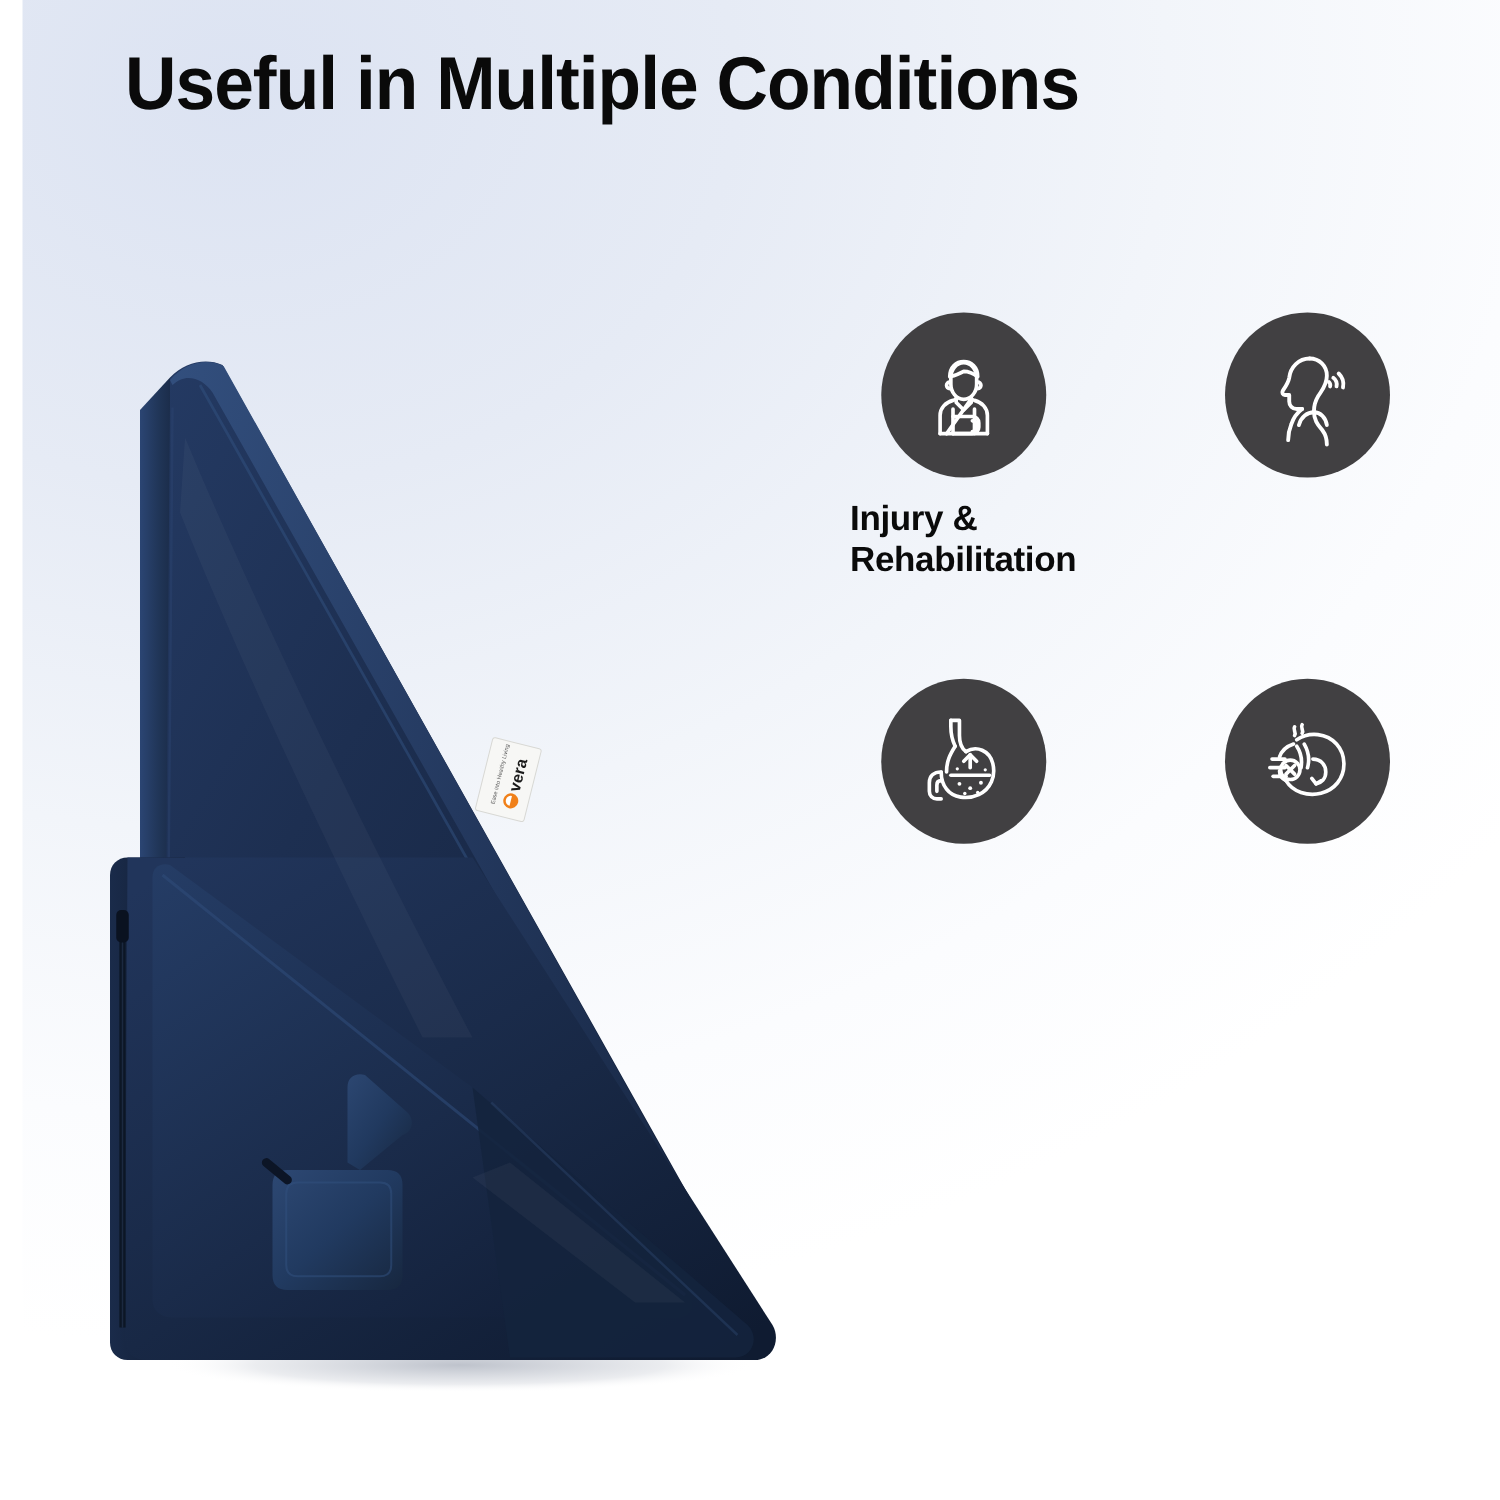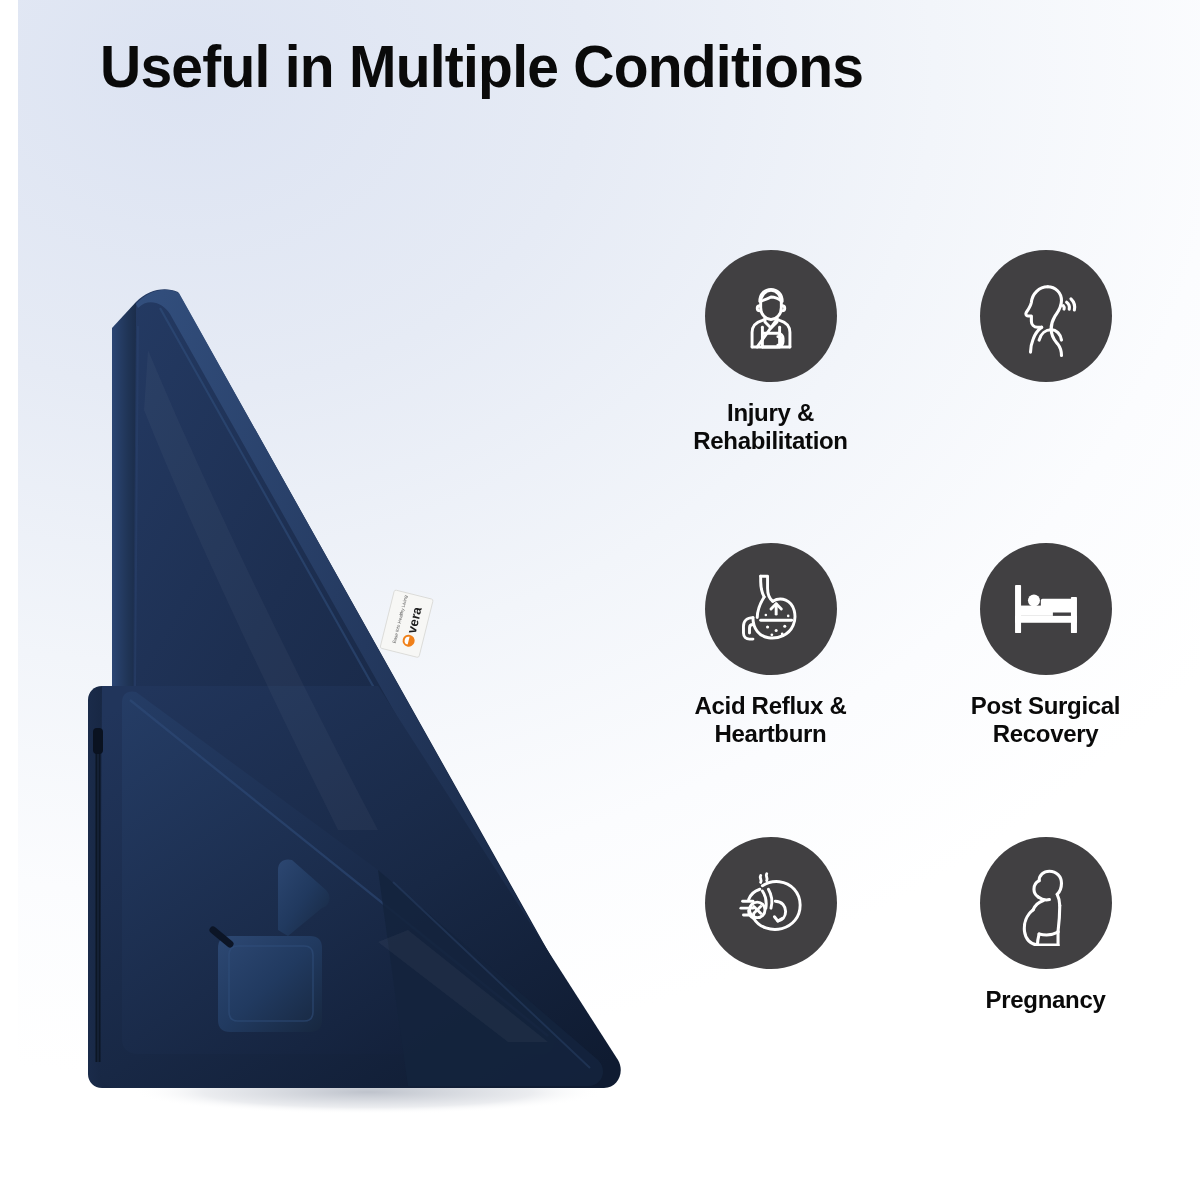--- a/index.html
+++ b/index.html
@@ -75,22 +75,21 @@
     border-radius: 50%;
     background: #414042;
     display: flex;
     align-items: center;
     justify-content: center;
     flex: 0 0 auto;
   }
   .icon-circle svg { display:block; }
   .feature-label {
     margin-top: 17px;
-    text-align: center;
-    font-size: 24px;
+    font-size: 28px;
     line-height: 1.17;
     font-weight: 700;
     color: #0a0a0a;
     letter-spacing: -0.3px;
     max-width: 230px;
     font-family: "Liberation Sans", sans-serif;
   }
 </style>
 </head>
 <body>
@@ -283,48 +282,22 @@
 
           <circle cx="46" cy="71" r="1.8" fill="#ffffff" stroke="none"></circle>
           <circle cx="56" cy="75" r="1.8" fill="#ffffff" stroke="none"></circle>
           <circle cx="66" cy="70" r="1.8" fill="#ffffff" stroke="none"></circle>
           <circle cx="51" cy="80" r="1.6" fill="#ffffff" stroke="none"></circle>
           <circle cx="63" cy="79" r="1.6" fill="#ffffff" stroke="none"></circle>
           <circle cx="70" cy="58" r="1.5" fill="#ffffff" stroke="none"></circle>
           <circle cx="44" cy="57" r="1.5" fill="#ffffff" stroke="none"></circle>
         </svg>
       </div>
-      <div class="feature-label">
-        <div>Acid Reflux &amp;</div>
-        <div>Heartburn</div>
-      </div>
     </div>
 
-    <div class="feature">
-      <div class="icon-circle">
-        <svg width="86" height="86" viewBox="0 0 100 100" fill="#ffffff" stroke="none">
-
-          <rect x="14" y="22" width="7" height="56" rx="1"></rect>
-
-          <rect x="79" y="36" width="7" height="42" rx="1"></rect>
-
-          <rect x="14" y="58" width="72" height="8"></rect>
-
-          <rect x="18" y="46" width="40" height="12"></rect>
-
-          <rect x="44" y="38" width="40" height="16" rx="2"></rect>
-
-          <circle cx="36" cy="40" r="7"></circle>
-        </svg>
-      </div>
-      <div class="feature-label">
-        <div>Post Surgical</div>
-        <div>Recovery</div>
-      </div>
-    </div>
 
     <div class="feature">
       <div class="icon-circle">
         <svg width="86" height="86" viewBox="0 0 100 100" fill="none" stroke="#ffffff" stroke-width="3.4" stroke-linecap="round" stroke-linejoin="round">
 
           <path d="M40 30 c12 -8 28 -6 37 4 c9 10 9 26 1 36 c-8 10 -22 13 -34 9
                    c-6 -2 -11 -6 -14 -11"></path>
 
           <path d="M30 68 c-4 -2 -6 -5 -6 -9"></path>
 
@@ -343,43 +316,15 @@
 
           <path d="M40 36 c4 6 5 14 4 20"></path>
           <path d="M47 34 c4 7 5 15 3 22"></path>
 
           <path d="M38 26 c2 -3 -2 -5 0 -8"></path>
           <path d="M45 24 c2 -3 -2 -5 0 -8"></path>
         </svg>
       </div>
     </div>
 
-    <div class="feature">
-      <div class="icon-circle">
-        <svg width="86" height="86" viewBox="0 0 100 100" fill="none" stroke="#ffffff" stroke-width="3.6" stroke-linecap="round" stroke-linejoin="round">
-
-          <path d="M42 24 c0 -6 5 -11 12 -11 c8 0 14 6 14 14 c0 6 -2 10 -5 13"></path>
-          <path d="M42 24 c-4 2 -6 6 -6 10 c0 4 2 7 5 9"></path>
-
-          <path d="M41 43 c4 3 9 4 13 3"></path>
-
-          <path d="M63 40 c2 4 3 8 3 13"></path>
-
-          <path d="M66 53 c0 12 -1 22 -2 30"></path>
-
-          <path d="M47 47 c-6 2 -10 6 -12 11"></path>
-
-          <path d="M35 58 c-8 6 -11 16 -10 25 c1 9 7 15 15 16"></path>
-
-          <path d="M40 99 h24"></path>
-          <path d="M40 99 c0 -5 1 -9 2 -13"></path>
-          <path d="M64 99 c0 -6 0 -11 0 -16"></path>
-
-          <path d="M42 86 c8 2 16 1 22 -2"></path>
-        </svg>
-      </div>
-      <div class="feature-label">
-        <div>Pregnancy</div>
-      </div>
-    </div>
 
   </div>
 </div>
 
 </body></html>

